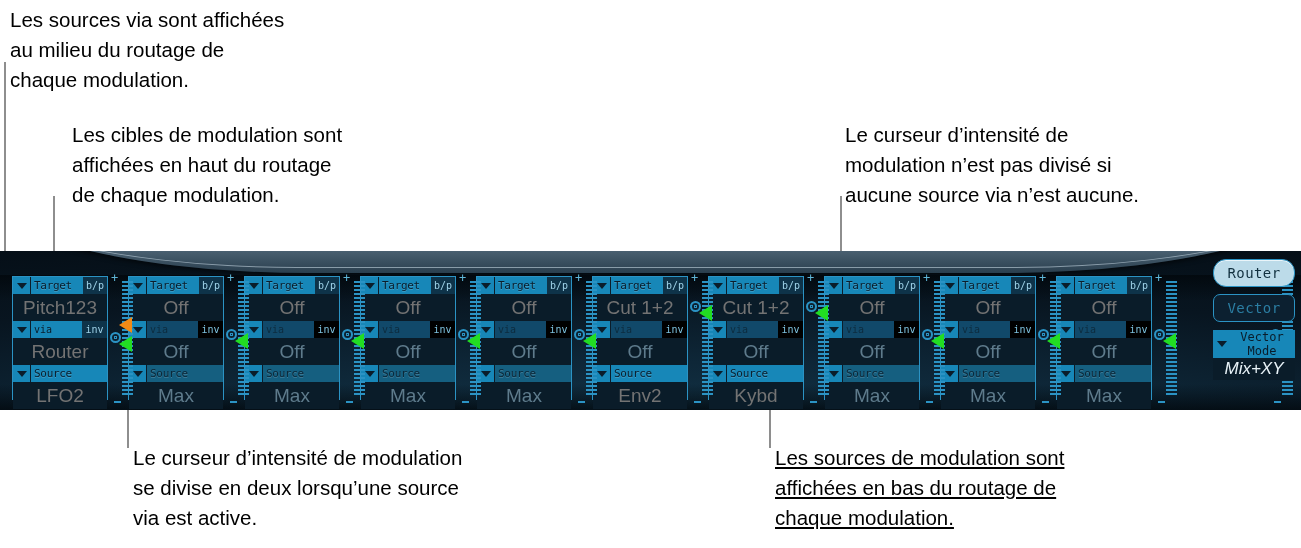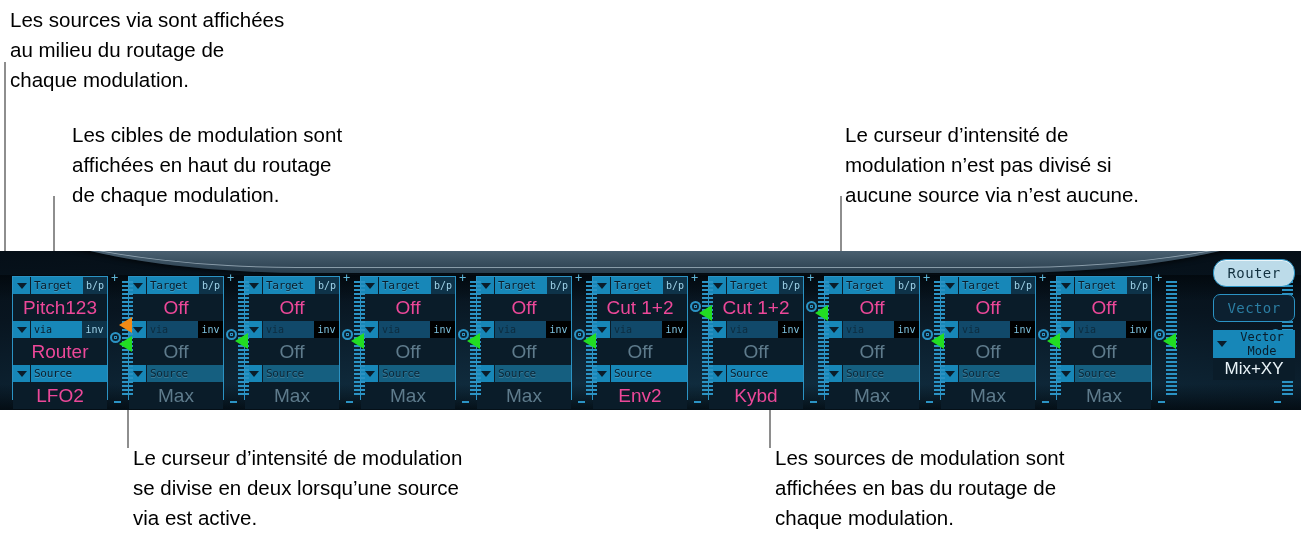--- a/index.html
+++ b/index.html
@@ -7,21 +7,21 @@
     width:1301px;height:548px;background:#ffffff;
     font-family:"Liberation Sans",sans-serif;
     position:relative;overflow:hidden;
   }
   
   .callout{position:absolute;font-size:20.5px;line-height:30px;color:#000;white-space:pre-line;}
   #cal-via{left:10px;top:5px;}
   #cal-targets{left:72px;top:120px;}
   #cal-nosplit{left:845px;top:120px;}
   #cal-split{left:133px;top:443px;}
-  #cal-sources{left:775px;top:443px;}
+  #cal-sources{left:775px;top:443px;text-decoration:underline;}
   .leader{position:absolute;background:#8e8e8e;width:2px;}
   #ld-via{left:4px;top:62px;height:202px;}
   #ld-targets{left:53px;top:196px;height:68px;}
   #ld-nosplit{left:840px;top:196px;height:70px;}
   #ld-split{left:127px;top:336px;height:112px;}
   #ld-sources{left:769px;top:352px;height:96px;}
 
   
   #panel{position:absolute;left:0;top:251px;width:1301px;height:159px;overflow:hidden;
          background:#0b1924;}
@@ -57,21 +57,21 @@
               border-right:5px solid transparent;border-top:6px solid #0a1d2b;}
   .lbl{flex:1;background:#1787b8;color:#0a1d2b;font-size:11px;line-height:17px;
        font-family:"DejaVu Sans Mono",monospace;padding-left:3px;letter-spacing:-.3px;
        text-shadow:0 1px 0 rgba(255,255,255,.18);}
   .lbl.dim{background:#155f80;color:#0b2636;}
   .bp{width:24px;background:#0e3349;color:#9fd2e8;font-size:10px;line-height:17px;text-align:center;
       font-family:"DejaVu Sans Mono",monospace;}
   .inv{width:25px;background:#000;color:#7ec3e0;font-size:10px;line-height:17px;text-align:center;
        font-family:"DejaVu Sans Mono",monospace;}
   .inv.on{background:#0e3349;color:#9fd2e8;}
-  .val{height:27px;line-height:27px;text-align:center;color:#ec4899;font-size:19px;
+  .val{height:27px;line-height:27px;text-align:center;color:#737373;font-size:19px;
        font-family:"Liberation Sans",sans-serif;background:#0a1c29;}
   .val.dim{color:#5e7b8c;}
   .midlbl{flex:1;background:#1787b8;color:#0a1d2b;font-size:10px;line-height:17px;
           font-family:"DejaVu Sans Mono",monospace;padding-left:3px;margin-right:0;}
   .midlbl.off{background:#11496a;color:#0d2c3f;}
 
   
   .sl{position:absolute;top:22px;width:26px;height:128px;}
   .sl .plus{position:absolute;left:1px;top:-1px;color:#5fb6d8;font-size:12px;line-height:12px;
             font-family:"DejaVu Sans Mono",monospace;}
@@ -94,21 +94,21 @@
   .rbtn.on{background:#bcdbe9;color:#11303f;box-shadow:inset 0 1px 0 #eaf5fa;border-radius:13px;}
   .rbtn.off{background:#0c2030;color:#2b7ea3;margin-top:7px;}
   .vm{margin-top:8px;width:82px;}
   .vm .vmhdr{display:flex;align-items:stretch;height:28px;background:#1787b8;}
   .vm .vmarrow{width:18px;display:flex;align-items:center;justify-content:center;}
   .vm .vmarrow i{width:0;height:0;border-left:5px solid transparent;border-right:5px solid transparent;
                  border-top:6px solid #0a1d2b;}
   .vm .vmlbl{flex:1;color:#0a1d2b;font-size:12px;line-height:14px;text-align:center;
              font-family:"DejaVu Sans Mono",monospace;padding-right:2px;}
   .vm .vmval{height:22px;line-height:22px;text-align:center;background:#0a1c29;color:#e9f3f8;
-             font-size:17px;font-family:"Liberation Sans",sans-serif;}
+             font-size:17px;font-family:"Liberation Sans",sans-serif;font-style:italic;}
 </style>
 </head>
 <body>
 
 <div class="leader" id="ld-via"></div>
 <div class="leader" id="ld-targets"></div>
 <div class="leader" id="ld-nosplit"></div>
 <div class="leader" id="ld-split"></div>
 <div class="leader" id="ld-sources"></div>
 

